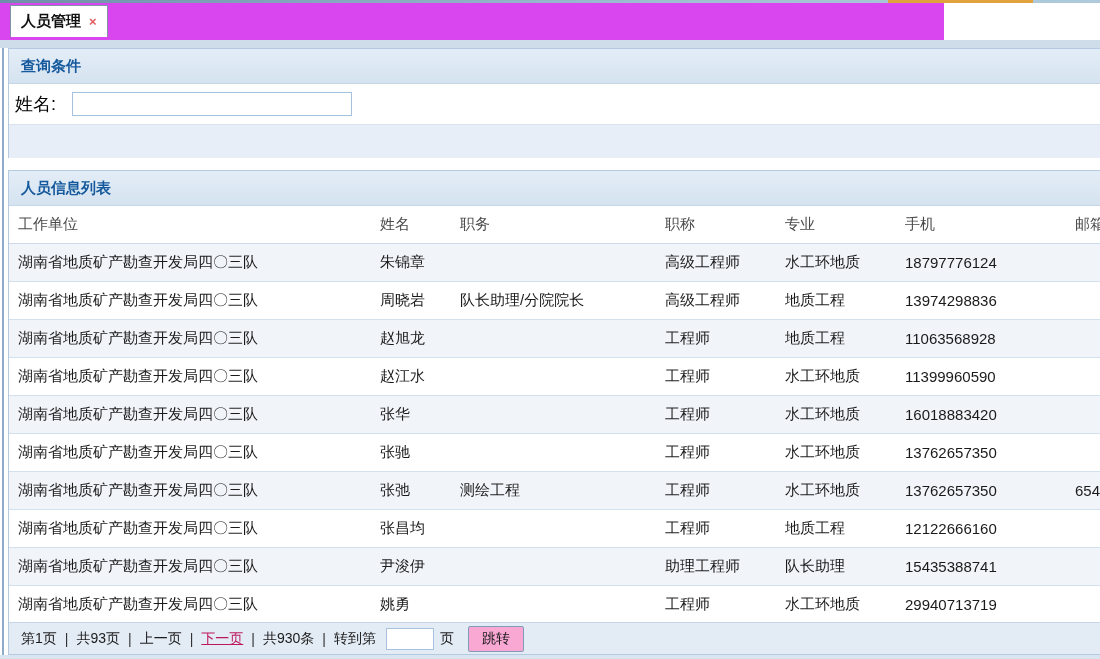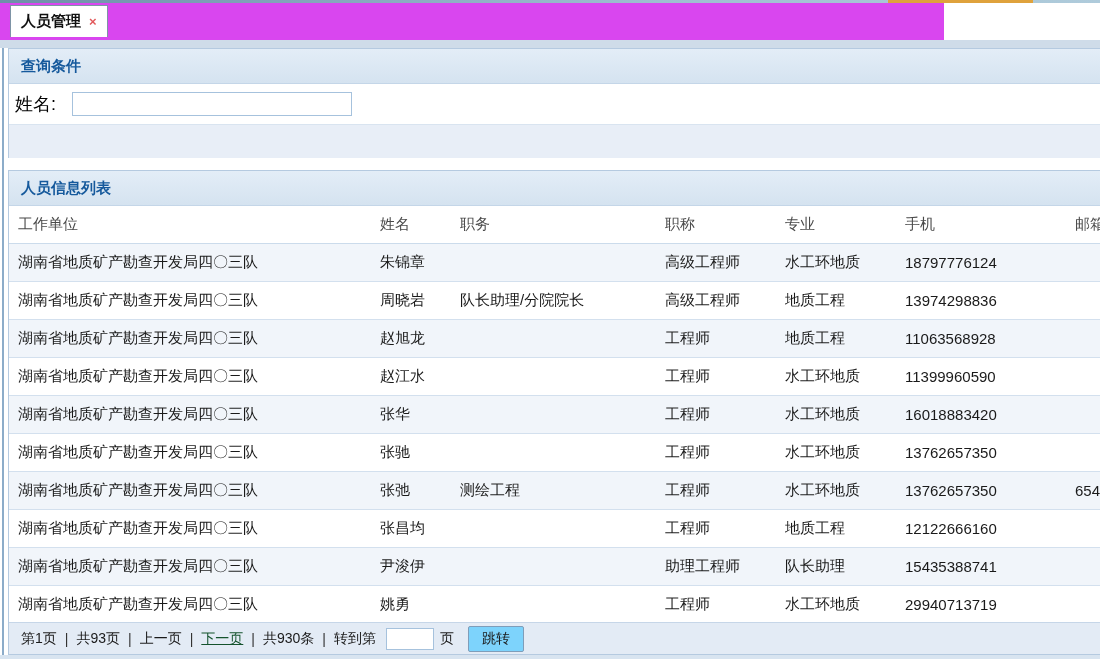--- a/index.html
+++ b/index.html
@@ -45,25 +45,25 @@
     border-bottom:1px solid #cbdbeb;padding:0 0 0 9px;white-space:nowrap;overflow:hidden;}
   td{font-size:15px;color:#1a1a1a;height:37px;border-bottom:1px solid #d3e0ee;
     padding:0 0 0 9px;white-space:nowrap;overflow:hidden;}
   tbody tr:nth-child(odd){background:#f1f5fa;}
   tbody tr:nth-child(even){background:#ffffff;}
   
   .pagination{position:absolute;left:0;right:0;bottom:0;height:31px;
     background:#e3ebf5;border-top:1px solid #c6d6e8;
     display:flex;align-items:center;padding-left:12px;font-size:14px;color:#1a1a1a;}
   .pagination .sep{margin:0 8px;color:#333;}
-  .next-link{color:#14532d;text-decoration:underline;cursor:pointer;}
+  .next-link{color:#be185d;text-decoration:underline;cursor:pointer;}
   .prev-link{cursor:pointer;}
   .goto-input{width:42px;height:20px;border:1px solid #a6c2dd;margin:0 6px 0 10px;
     background:#fff;font-size:14px;padding:0 2px;outline:none;}
-  .jump-btn{margin-left:14px;height:26px;padding:0 13px;background:#7dd3fc;
+  .jump-btn{margin-left:14px;height:26px;padding:0 13px;background:#f9a8d4;
     border:1px solid #7f9db9;border-radius:2px;font-size:14px;color:#1a1a1a;
     font-family:inherit;cursor:pointer;}
   .bottom-strip{position:absolute;left:0;top:655px;width:1100px;height:4px;background:#d8e4f0;}
 </style>
 </head>
 <body>
 
 <div class="top-strip">
   <div class="top-strip-accent"></div>
 </div>

